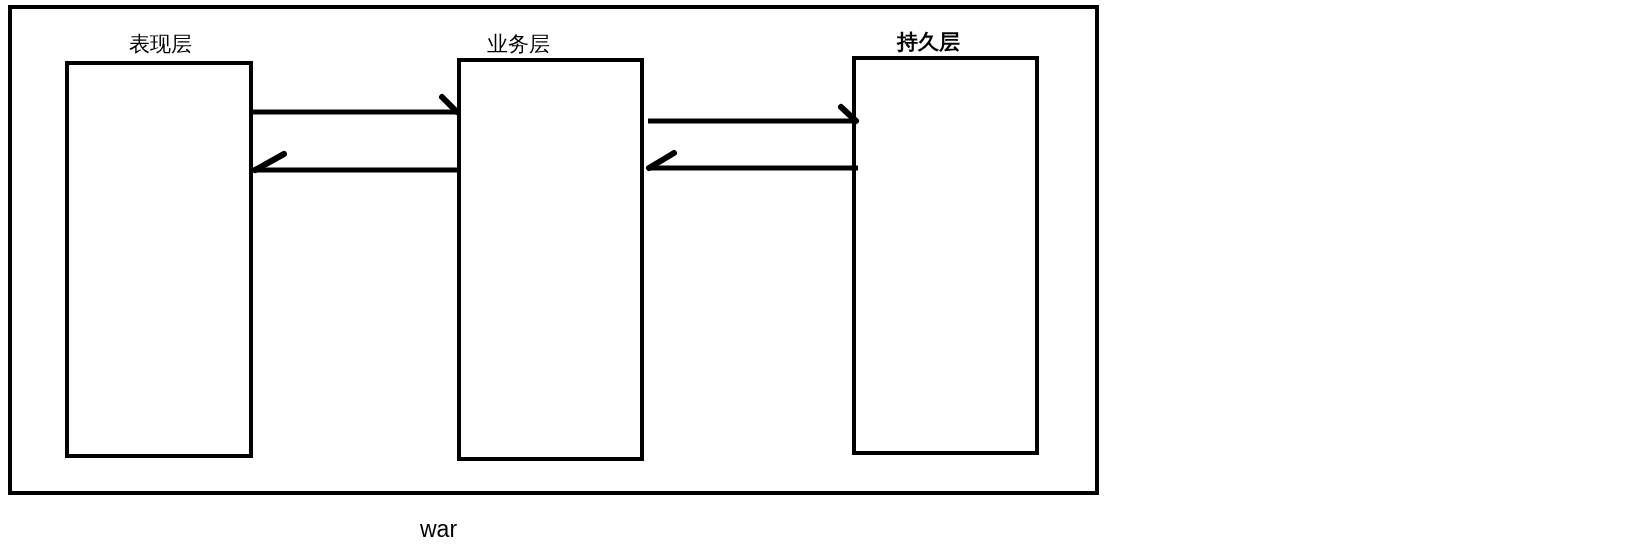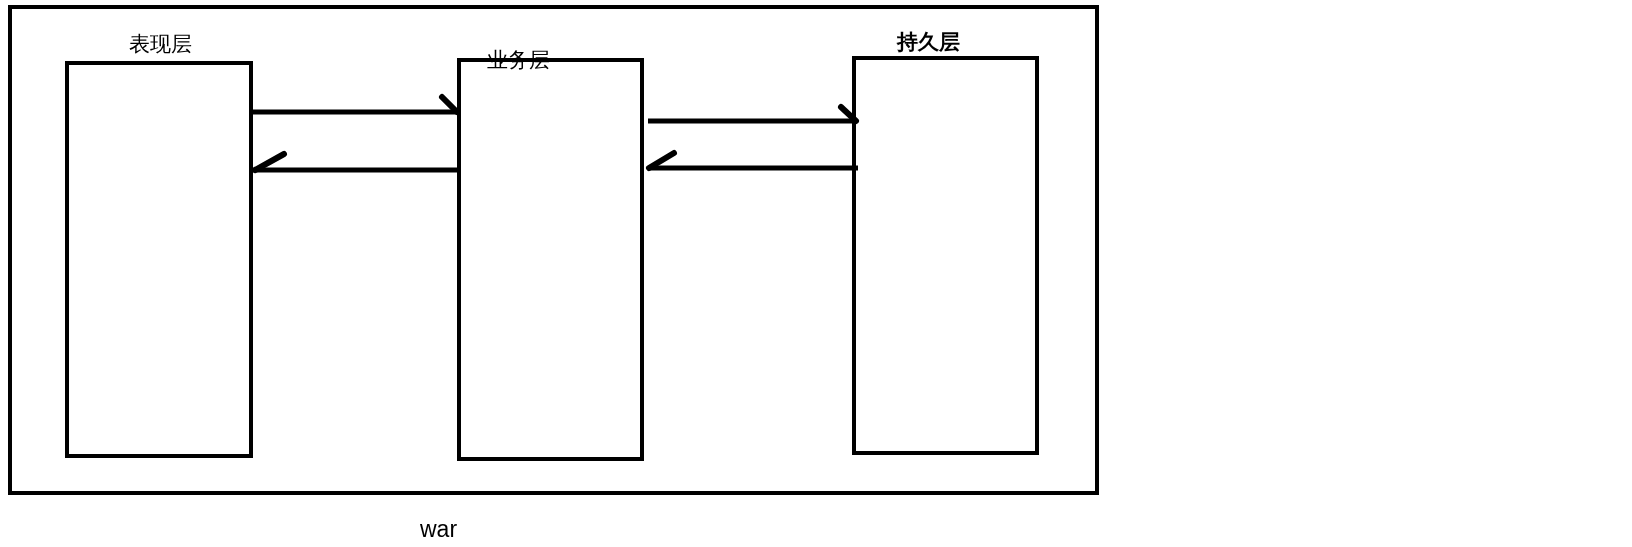--- a/index.html
+++ b/index.html
@@ -24,21 +24,21 @@
   .layer-box-2 { left: 457px; top: 58px; width: 187px;  height: 403px; }
   .layer-box-3 { left: 852px; top: 56px; width: 187px;  height: 399px; }
   .lbl {
     position: absolute;
     font-size: 21px;
     line-height: 1.1;
     white-space: nowrap;
     color: #000000;
   }
   .lbl-1 { left: 113px; top: 32px; margin-left: 16px; }
-  .lbl-2 { left: 487px; top: 32px; margin-top: 16px; }
+  .lbl-2 { left: 487px; top: 32px; }
   .lbl-3 { left: 897px; top: 30px; font-weight: bold; }
   .pkg-lbl {
     position: absolute;
     left: 420px;
     top: 516px;
     font-size: 23px;
     color: #000000;
   }
   .arrows-layer {
     position: absolute;

